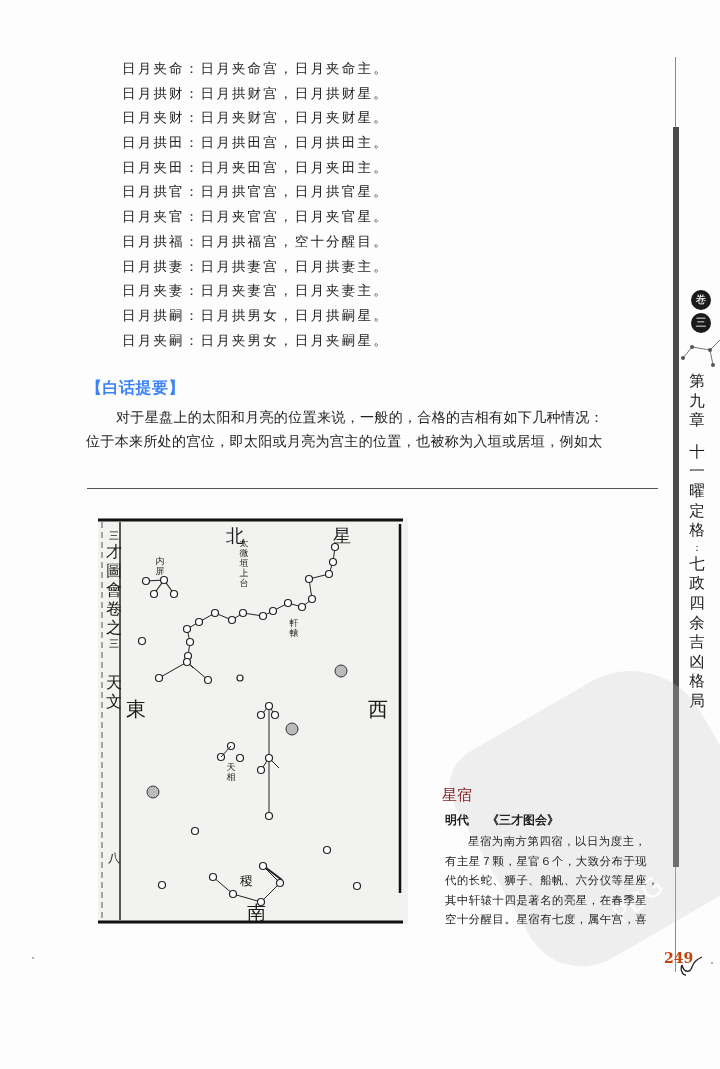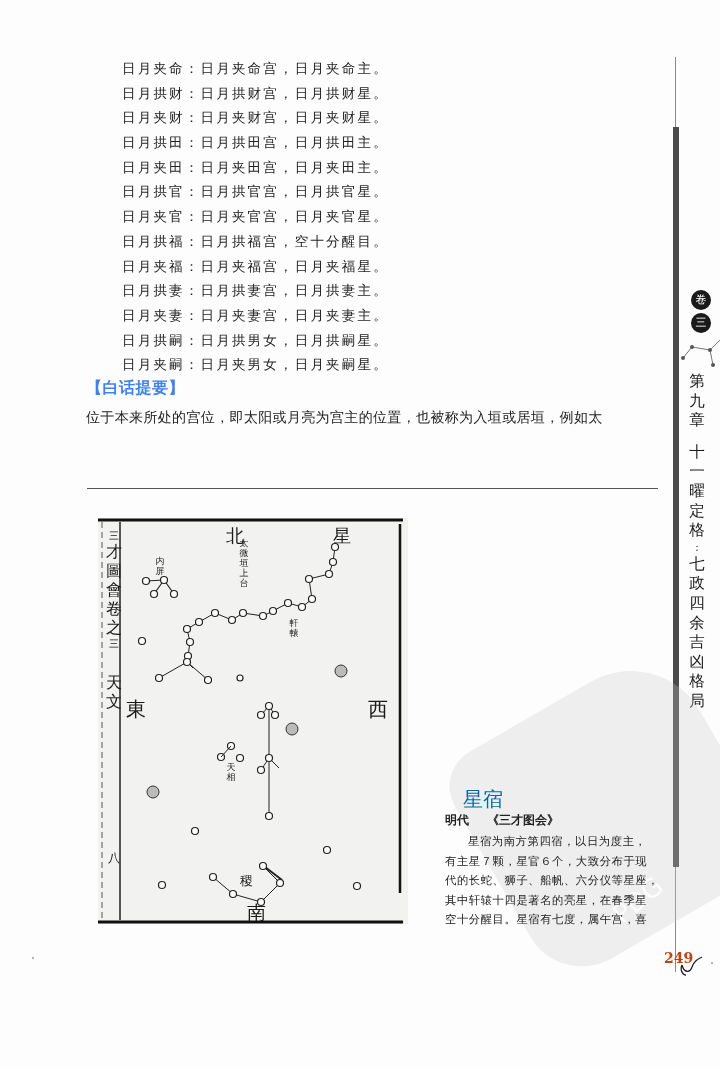--- a/index.html
+++ b/index.html
@@ -26,21 +26,21 @@
 
     
     .map { position: absolute; left: 98px; top: 518px; width: 310px; height: 406px; background: #f2f2f0; }
     .map svg { position: absolute; left: 0; top: 0; }
     .map-label { position: absolute; font-size: 18px; color: #1a1a1a; }
     .map-small { position: absolute; font-size: 9px; line-height: 10px; color: #222; width: 12px; text-align: center; }
     .map-side { position: absolute; left: 7px; top: 12px; width: 18px; font-size: 16px; line-height: 19px; color: #1a1a1a; text-align: center; }
     .map-side span { display: block; }
 
     
-    .caption-title { position: absolute; left: 463px; top: 786px; font-family: "DejaVu Sans", "Liberation Sans", sans-serif; font-size: 20px; color: #0369a1; }
+    .caption-title { position: absolute; left: 442px; top: 786px; font-family: "DejaVu Sans", "Liberation Sans", sans-serif; font-size: 15px; color: #7f1d1d; }
     .caption-source { position: absolute; left: 445px; top: 812px; font-size: 12px; color: #222; font-weight: bold; }
     .caption-source .book { margin-left: 18px; }
     .caption-text { position: absolute; left: 445px; top: 832px; width: 220px; font-size: 11.3px; line-height: 19.6px; color: #222; letter-spacing: 0.6px; }
     .caption-text p { margin: 0; white-space: nowrap; }
 
     .watermark { position: absolute; left: 480px; top: 690px; width: 260px; height: 250px; background: rgba(200,200,200,0.28); transform: rotate(-30deg); border-radius: 40px 80px 20px 60px; }
     .watermark-text { position: absolute; left: 610px; top: 885px; font-family: "DejaVu Sans", sans-serif; font-size: 26px; color: rgba(255,255,255,0.85); transform: rotate(-40deg); }
 
     .page-number { position: absolute; left: 664px; top: 950px; font-size: 14px; font-weight: bold; color: #c2410c; }
     .page-swirl { position: absolute; left: 680px; top: 955px; }
@@ -51,29 +51,29 @@
 
 <div class="rules">
   <div class="rule-line">日月夹命：日月夹命宫，日月夹命主。</div>
   <div class="rule-line">日月拱财：日月拱财宫，日月拱财星。</div>
   <div class="rule-line">日月夹财：日月夹财宫，日月夹财星。</div>
   <div class="rule-line">日月拱田：日月拱田宫，日月拱田主。</div>
   <div class="rule-line">日月夹田：日月夹田宫，日月夹田主。</div>
   <div class="rule-line">日月拱官：日月拱官宫，日月拱官星。</div>
   <div class="rule-line">日月夹官：日月夹官宫，日月夹官星。</div>
   <div class="rule-line">日月拱福：日月拱福宫，空十分醒目。</div>
-  <div class="rule-line">日月夹福：日月夹福宫，日月夹福星。</div>
   <div class="rule-line">日月拱妻：日月拱妻宫，日月拱妻主。</div>
   <div class="rule-line">日月夹妻：日月夹妻宫，日月夹妻主。</div>
   <div class="rule-line">日月拱嗣：日月拱男女，日月拱嗣星。</div>
   <div class="rule-line">日月夹嗣：日月夹男女，日月夹嗣星。</div>
 </div>
 
 <div class="section-heading">【白话提要】</div>
 <div class="body-para">
+  <p class="indent">对于星盘上的太阳和月亮的位置来说，一般的，合格的吉相有如下几种情况：</p>
   <p>位于本来所处的宫位，即太阳或月亮为宫主的位置，也被称为入垣或居垣，例如太</p>
 </div>
 <div class="divider"></div>
 
 <div class="gutter-thin"></div>
 <div class="gutter-bar"></div>
 <div class="vol-badge" style="top:290px;">卷</div>
 <div class="vol-badge" style="top:313px;">三</div>
 <svg class="constellation-deco" width="40" height="30">
   <polyline points="3,20 12,9 30,12 33,27" fill="none" stroke="#777" stroke-width="1"></polyline>

